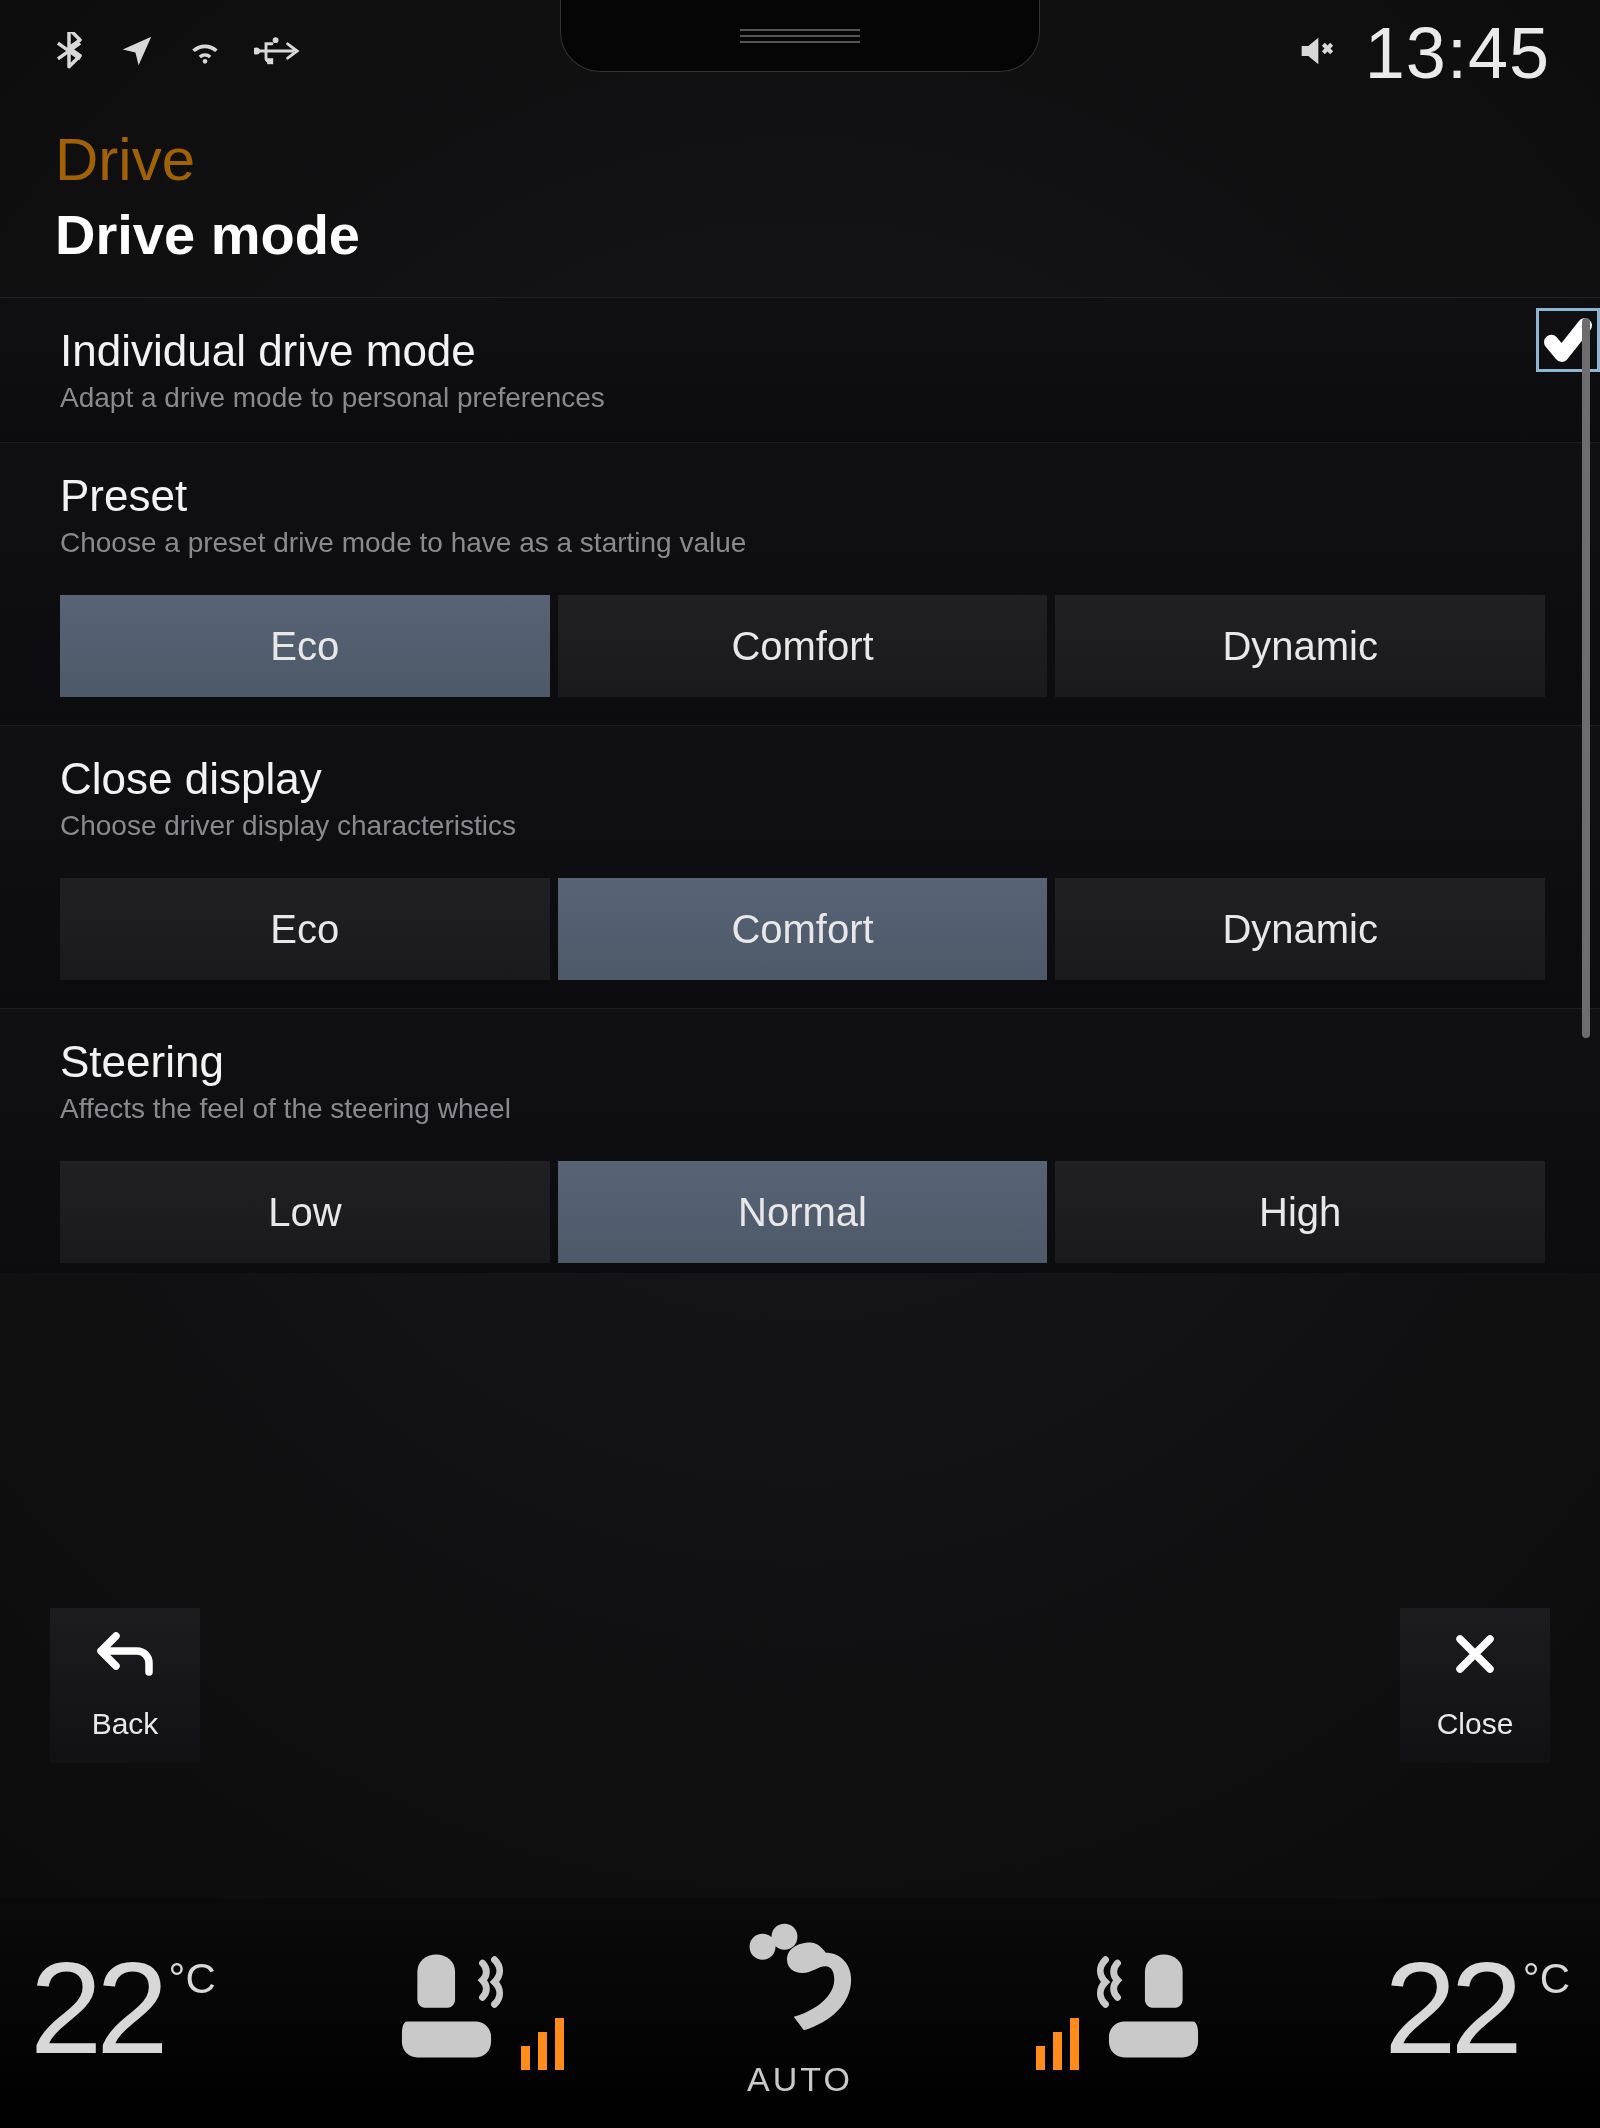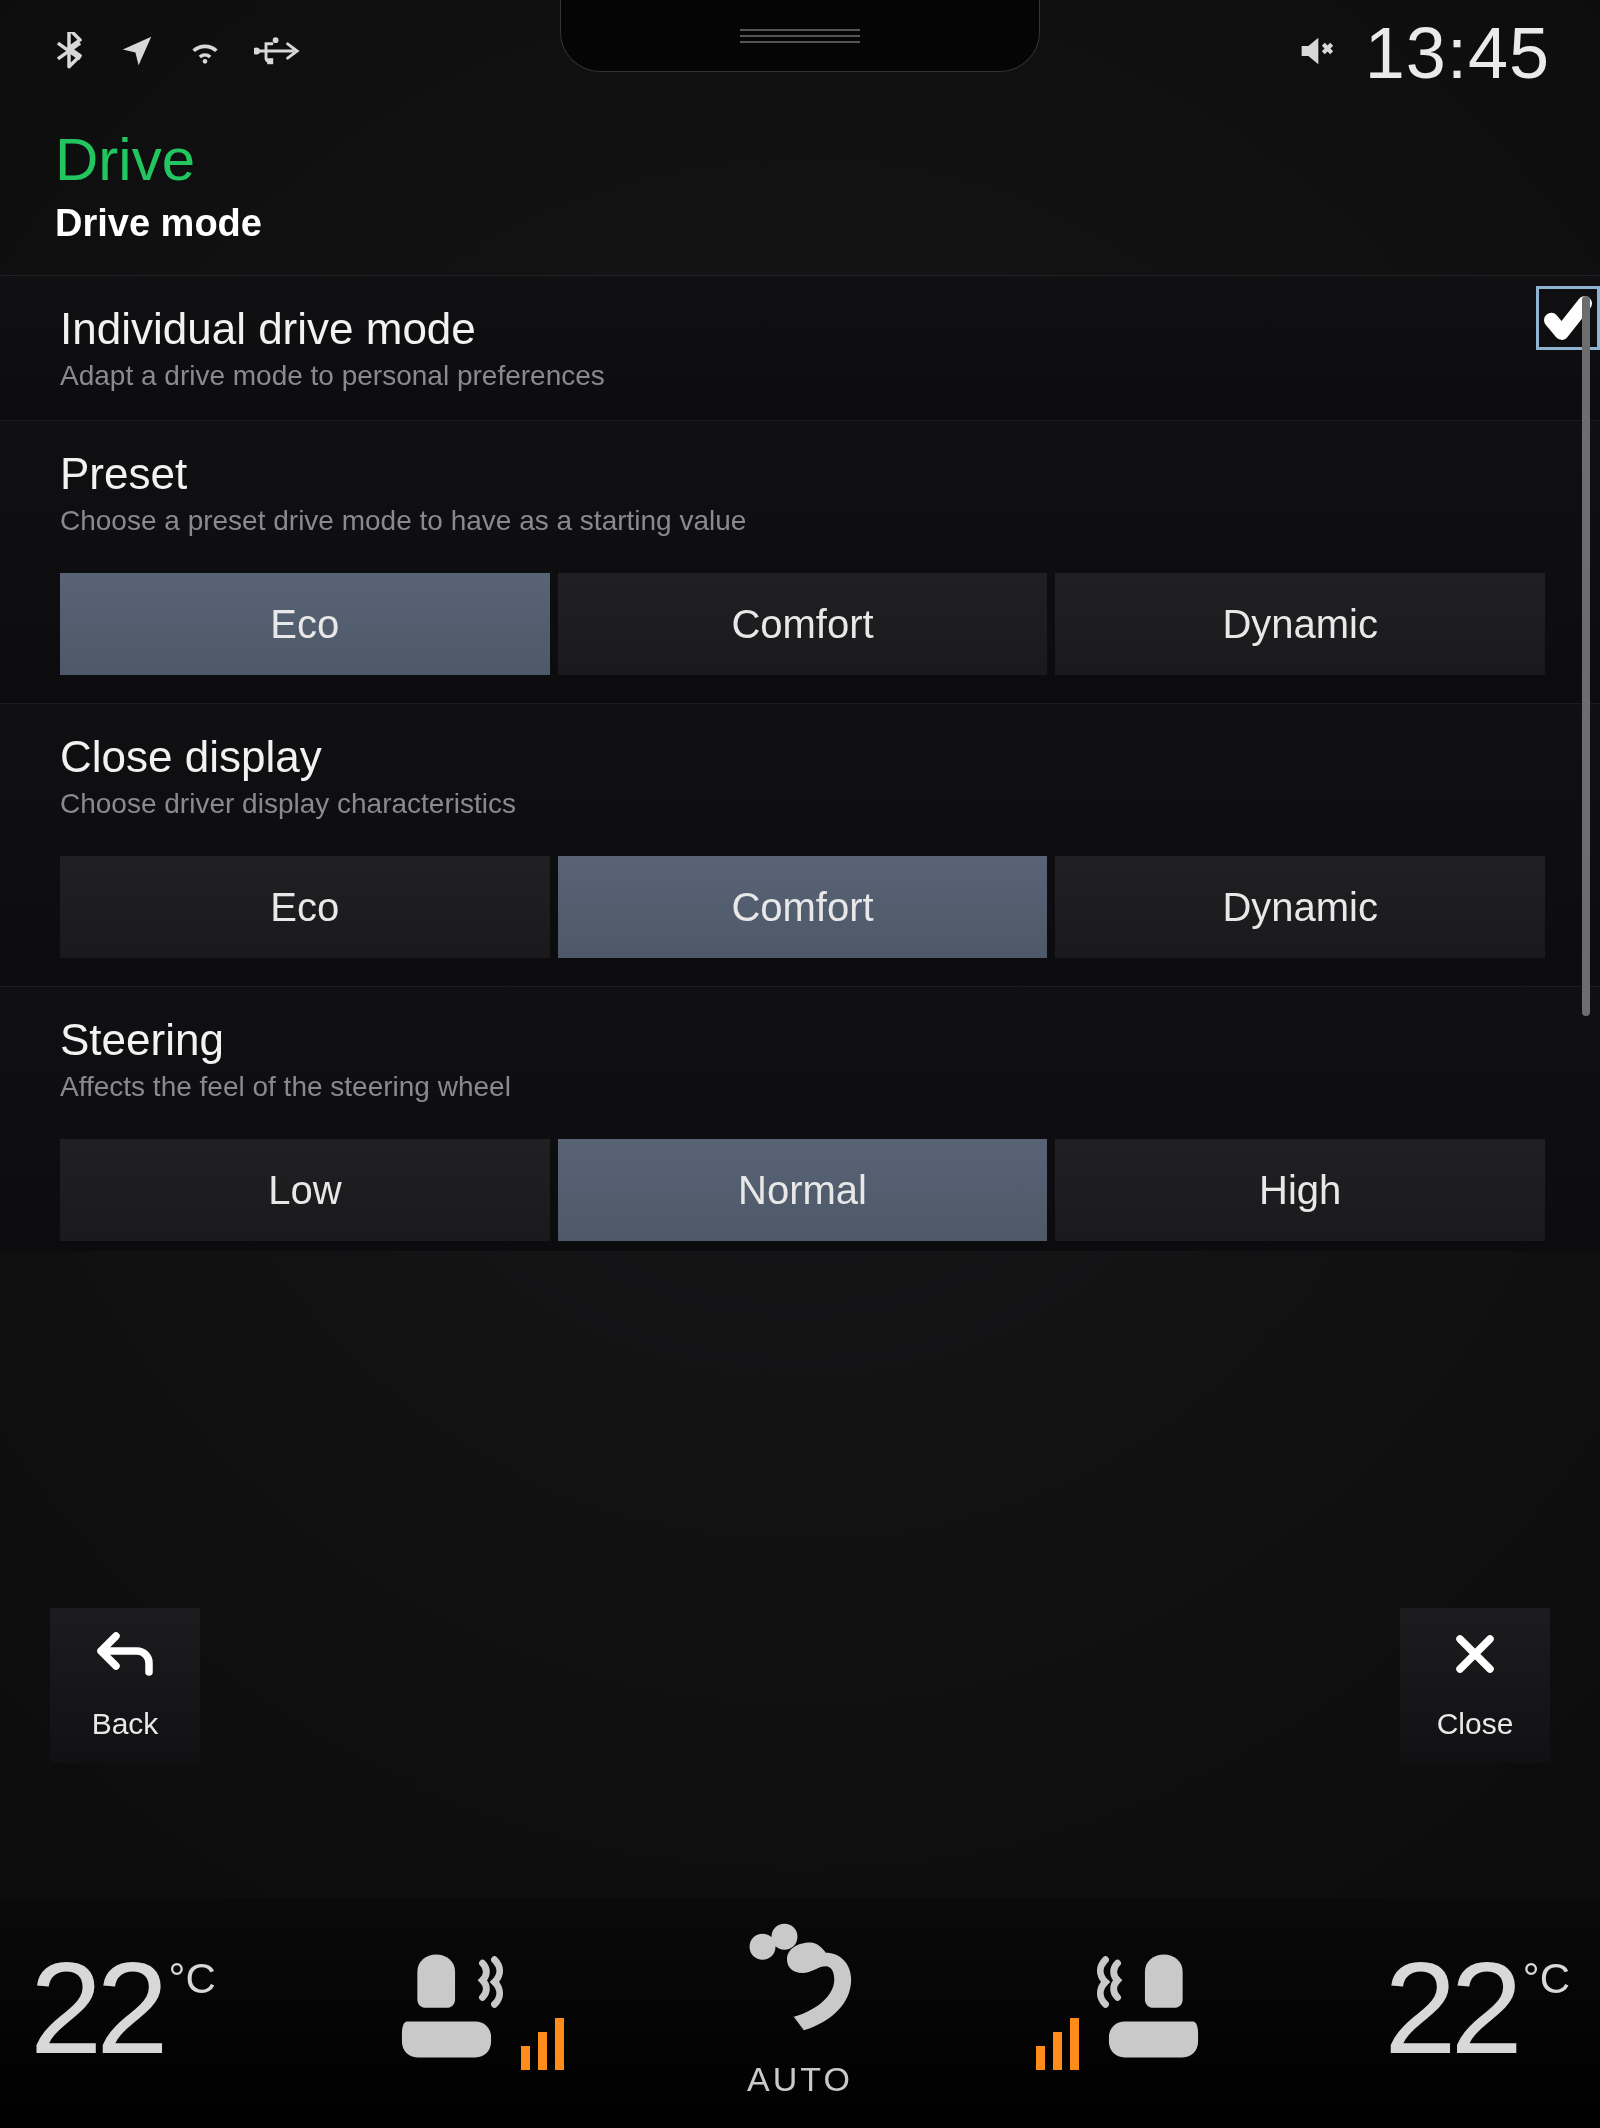--- a/index.html
+++ b/index.html
@@ -37,22 +37,22 @@
     display:flex; align-items:center; justify-content:center;
   }
   .notch .grip { width:120px; height:14px; display:flex; flex-direction:column; justify-content:space-between; }
   .notch .grip div { height:2px; background:#555; }
   .status-right { margin-left:auto; display:flex; align-items:center; gap:30px; }
   .status-right .mute svg { width:40px; height:40px; fill:none; stroke:#d8d8d8; stroke-width:2.5; }
   .clock { font-size:72px; font-weight:300; color:#eaeaea; letter-spacing:1px; }
 
   
   .page-header { padding: 20px 55px 30px; border-bottom:1px solid #232325; }
-  .breadcrumb { font-size:60px; color:#22c55e; font-weight:300; }
-  .page-title { font-size:38px; font-weight:600; color:#fff; margin-top:8px; }
+  .breadcrumb { font-size:60px; color:#a16207; font-weight:300; }
+  .page-title { font-size:56px; font-weight:600; color:#fff; margin-top:8px; }
 
   
   .content-wrap { position:relative; height:1340px; }
   .content {
     position:absolute; inset:0;
     padding:0; overflow:hidden;
   }
   .scroll-thumb {
     position:absolute; right:10px; top:20px; width:8px; height:720px;
     background:#6d6d70; border-radius:4px;

